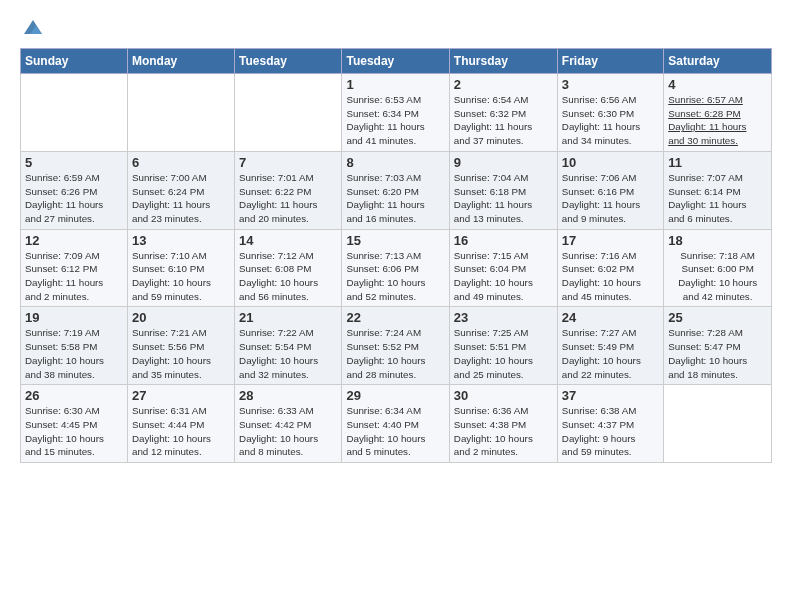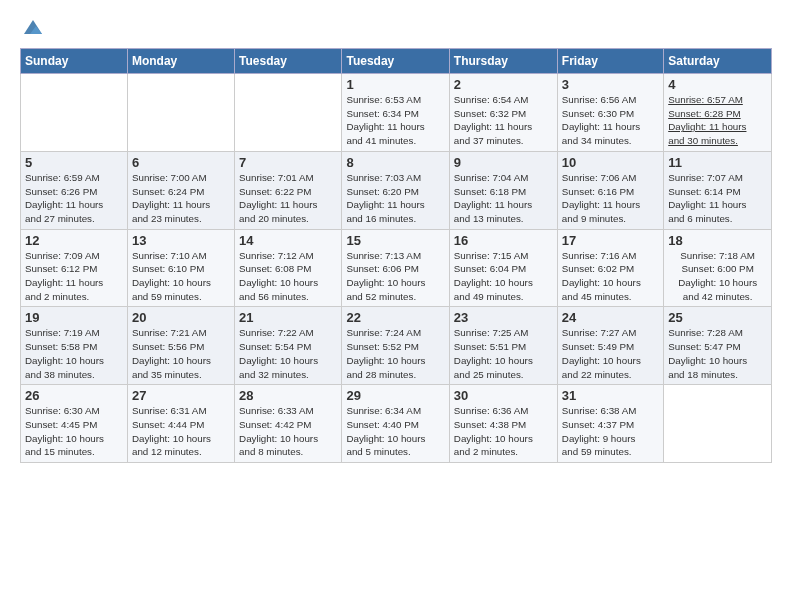--- a/index.html
+++ b/index.html
@@ -347,21 +347,21 @@
 and 5 minutes.</div>
           </td>
           <td>
             <span class="day-num">30</span>
             <div class="day-info" style="white-space: pre-line;">Sunrise: 6:36 AM
 Sunset: 4:38 PM
 Daylight: 10 hours
 and 2 minutes.</div>
           </td>
           <td>
-            <span class="day-num">31</span>
+            <span class="day-num">37</span>
             <div class="day-info" style="white-space: pre-line;">Sunrise: 6:38 AM
 Sunset: 4:37 PM
 Daylight: 9 hours
 and 59 minutes.</div>
           </td>
           <td class="empty-cell"></td>
         </tr>
       </tbody>
   </table>
 </div>

